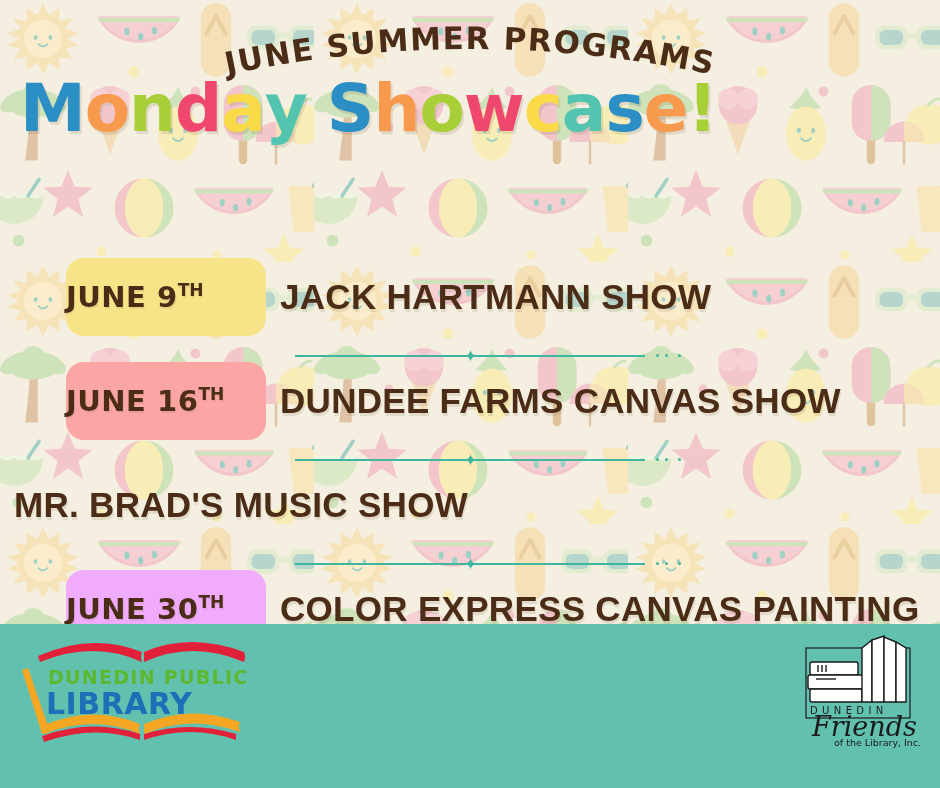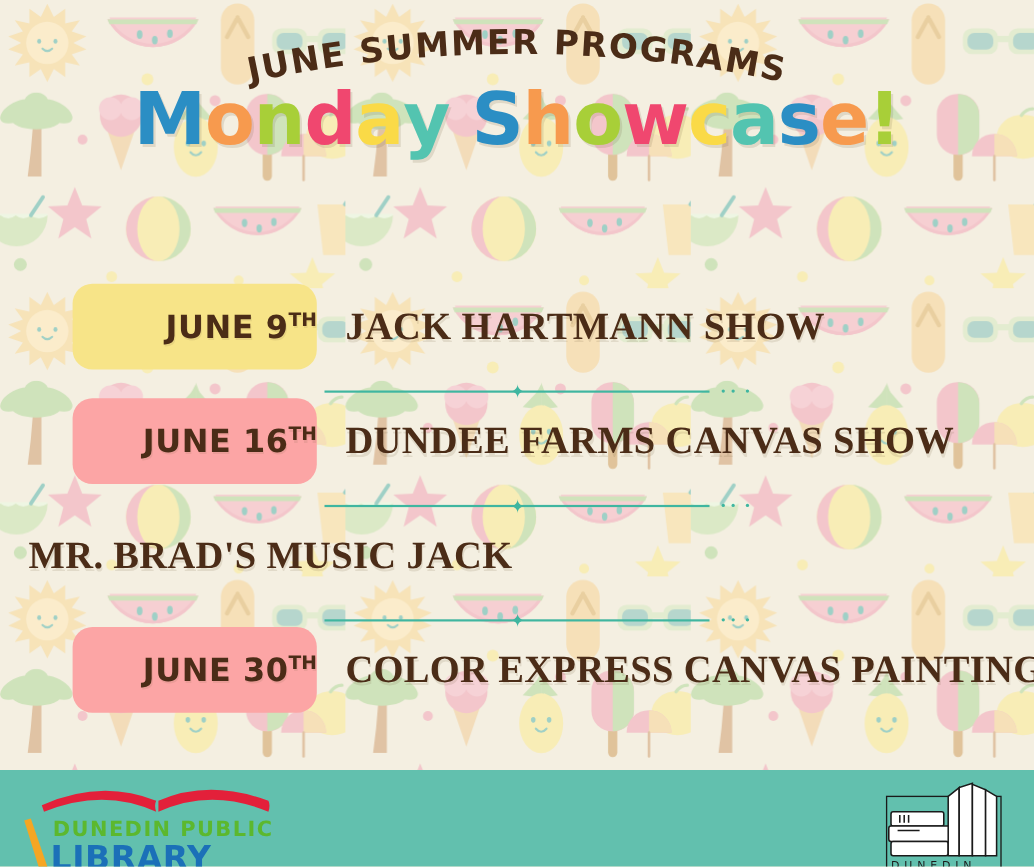--- a/index.html
+++ b/index.html
@@ -37,27 +37,28 @@
     font-family: "DejaVu Sans", sans-serif;
     font-size: 31px;
     font-weight: 700;
     fill: #4b2c17;
     letter-spacing: 1.5px;
   }
 
   #main-title {
     position: absolute;
     top: 76px; left: 0; right: 0;
-    text-align: center;
+    text-align: left;
     white-space: nowrap;
     font-family: "DejaVu Sans", sans-serif;
     font-weight: 700;
     font-size: 66px;
     letter-spacing: -1px;
     line-height: 1;
+    padding-left: 20px;
   }
   #main-title .ltr {
     display: inline-block;
     text-shadow: 2px 3px 0 rgba(120,100,70,0.16);
   }
   #main-title .word { display: inline-block; }
   #main-title .sp { display: inline-block; width: 20px; }
 
   
   #schedule {
@@ -67,45 +68,45 @@
   }
   .row {
     position: relative;
     display: flex;
     align-items: center;
     height: 78px;
     margin-bottom: 17px;
   }
   .pill {
     margin-left: 66px;
-    width: 222px;
+    width: 200px;
     height: 78px;
     border-radius: 18px;
     display: flex;
     align-items: center;
-    justify-content: flex-end;
+    justify-content: flex-start;
     flex: none;
   }
   .pill-text {
     font-family: "DejaVu Sans", sans-serif;
     font-weight: 700;
     font-size: 29px;
     color: #4b2c17;
     letter-spacing: 0.5px;
     white-space: nowrap;
     text-shadow: 1px 2px 0 rgba(120,100,70,0.13);
   }
   .pill-text sup {
     font-size: 17px;
     vertical-align: super;
     letter-spacing: 0;
   }
   .event {
-    margin-left: 26px;
-    font-family: Liberation Serif, serif;
+    margin-left: 14px;
+    font-family: Liberation Sans, sans-serif;
     font-weight: 700;
     font-size: 35px;
     color: #4b2c17;
     letter-spacing: 0.3px;
     white-space: nowrap;
     text-shadow: 1px 3px 0 rgba(120,100,70,0.15);
   }
 
   .divider {
     position: relative;
@@ -144,21 +145,21 @@
     display: block;
   }
   .divider .dots i:nth-child(1) { left: 0; }
   .divider .dots i:nth-child(2) { left: 9px; }
   .divider .dots i:nth-child(3) { left: 22px; }
 
   
   #footer {
     position: absolute;
     left: 0; right: 0; bottom: 0;
-    height: 88px;
+    height: 164px;
     background: #62c0ae;
     z-index: 5;
   }
   #lib-logo {
     position: absolute;
     left: 18px; top: 10px;
     width: 270px; height: 115px;
   }
   #friends-logo {
     position: absolute;
@@ -361,33 +362,33 @@
       <div class="divider">
         <div class="line"></div>
         <div class="sparkle">✦</div>
         <div class="dots">
           <i></i>
           <i></i>
           <i></i>
         </div>
       </div>
       <div class="row">
-        <div class="event">MR. BRAD'S MUSIC JACK</div>
+        <div class="event">MR. BRAD'S MUSIC SHOW</div>
       </div>
       <div class="divider">
         <div class="line"></div>
         <div class="sparkle">✦</div>
         <div class="dots">
           <i></i>
           <i></i>
           <i></i>
         </div>
       </div>
       <div class="row">
-        <div class="pill" style="background: #fca5a5;">
+        <div class="pill" style="background: #f0abfc;">
           <div class="pill-text">JUNE 30<sup>TH</sup></div>
         </div>
         <div class="event">COLOR EXPRESS CANVAS PAINTING</div>
       </div>
     </div>
 
   <div id="footer">
 
     <svg id="lib-logo" viewBox="0 0 270 115">
 

